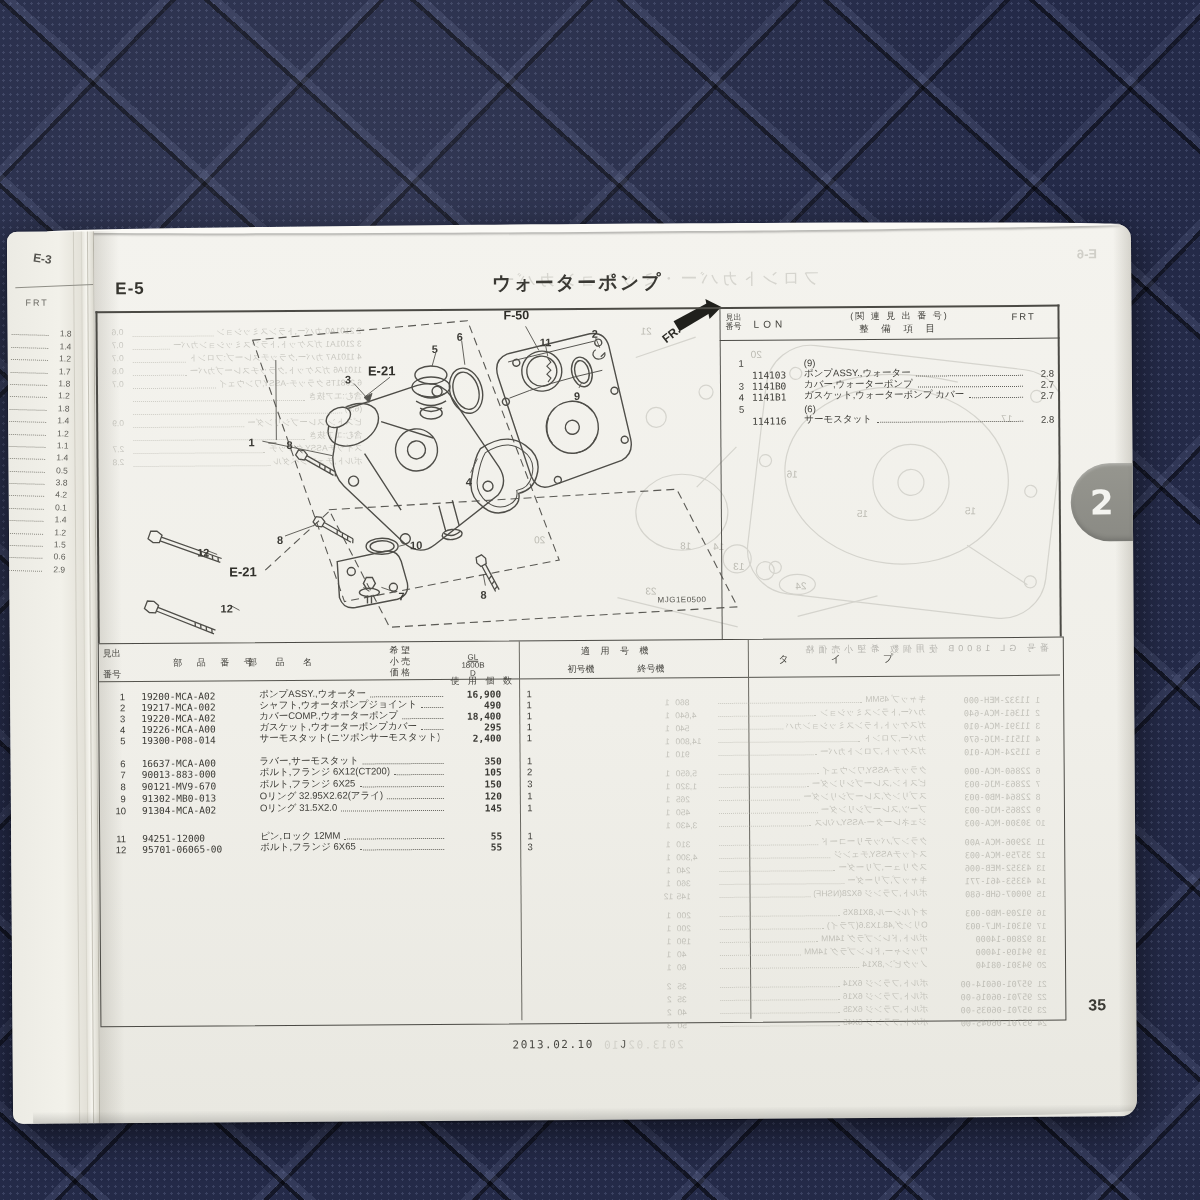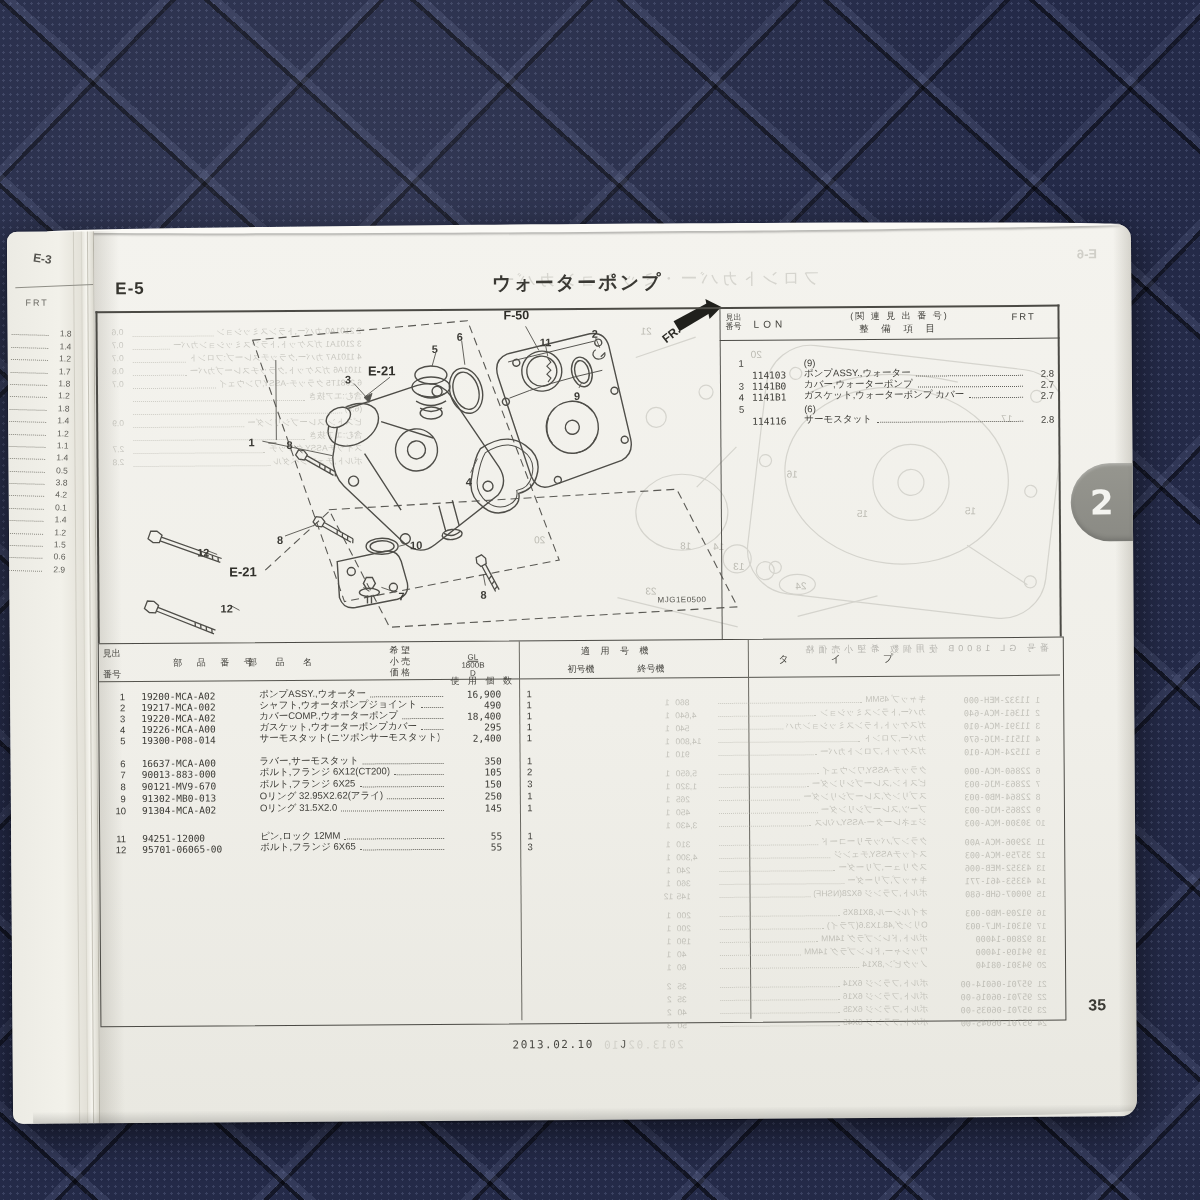--- a/index.html
+++ b/index.html
@@ -96,21 +96,21 @@
   #parts .hline{left:0;top:37px;width:961px;height:1.2px;background:#55544e;}
   #parts .v1{left:420px;top:0;width:1.2px;height:379px;background:#6a6962;}
   #parts .v2{left:649px;top:0;width:1.2px;height:379px;background:#6a6962;}
   #parts .h{position:absolute;font-size:9px;color:#44433e;white-space:nowrap;}
   .prow{position:absolute;left:0;width:620px;height:12px;display:flex;align-items:flex-end;font-size:9.5px;color:#3b3a35;}
   .prow .no{width:26px;text-align:right;}
   .prow .pn{width:118px;margin-left:16px;}
   .prow .nmwrap{width:188px;display:flex;}
   .prow .nm{white-space:nowrap;overflow:hidden;}
   .prow .dots{flex:1;border-bottom:1.7px dotted #66655e;margin:0 4px 3px;}
-  .prow .pr{width:52px;text-align:right;margin-left:2px;}
+  .prow .pr{width:52px;text-align:right;margin-left:2px;font-weight:bold;}
   .prow .qty{width:56px;text-align:center;}
   #ghost-rows{left:560px;top:24px;width:392px;height:350px;opacity:.5;}
   .grow{position:absolute;left:0;width:100%;height:13px;display:flex;align-items:flex-end;
         font-size:8.5px;color:#96958c;white-space:nowrap;}
   .grow .gno{width:16px;text-align:right;}
   .grow .gpn{width:104px;margin-left:5px;}
   .grow .gnm{overflow:hidden;max-width:140px;}
   .grow .gdots{flex:1;border-bottom:1.4px dotted #a5a49a;margin:0 3px 3px;}
   .grow .gpr{width:40px;text-align:right;}
   .grow .gq{width:16px;text-align:center;}
@@ -648,21 +648,21 @@
           <span class="pr mono">150</span>
           <span class="qty">3</span>
         </div>
         <div class="prow" style="top: 148px;">
           <span class="no">9</span>
           <span class="pn mono">91302-MB0-013</span>
           <span class="nmwrap">
             <span class="nm">Oリング 32.95X2.62(アライ)</span>
             <span class="dots"></span>
           </span>
-          <span class="pr mono">250</span>
+          <span class="pr mono">120</span>
           <span class="qty">1</span>
         </div>
         <div class="prow" style="top: 160px;">
           <span class="no">10</span>
           <span class="pn mono">91304-MCA-A02</span>
           <span class="nmwrap">
             <span class="nm">Oリング 31.5X2.0</span>
             <span class="dots"></span>
           </span>
           <span class="pr mono">145</span>

